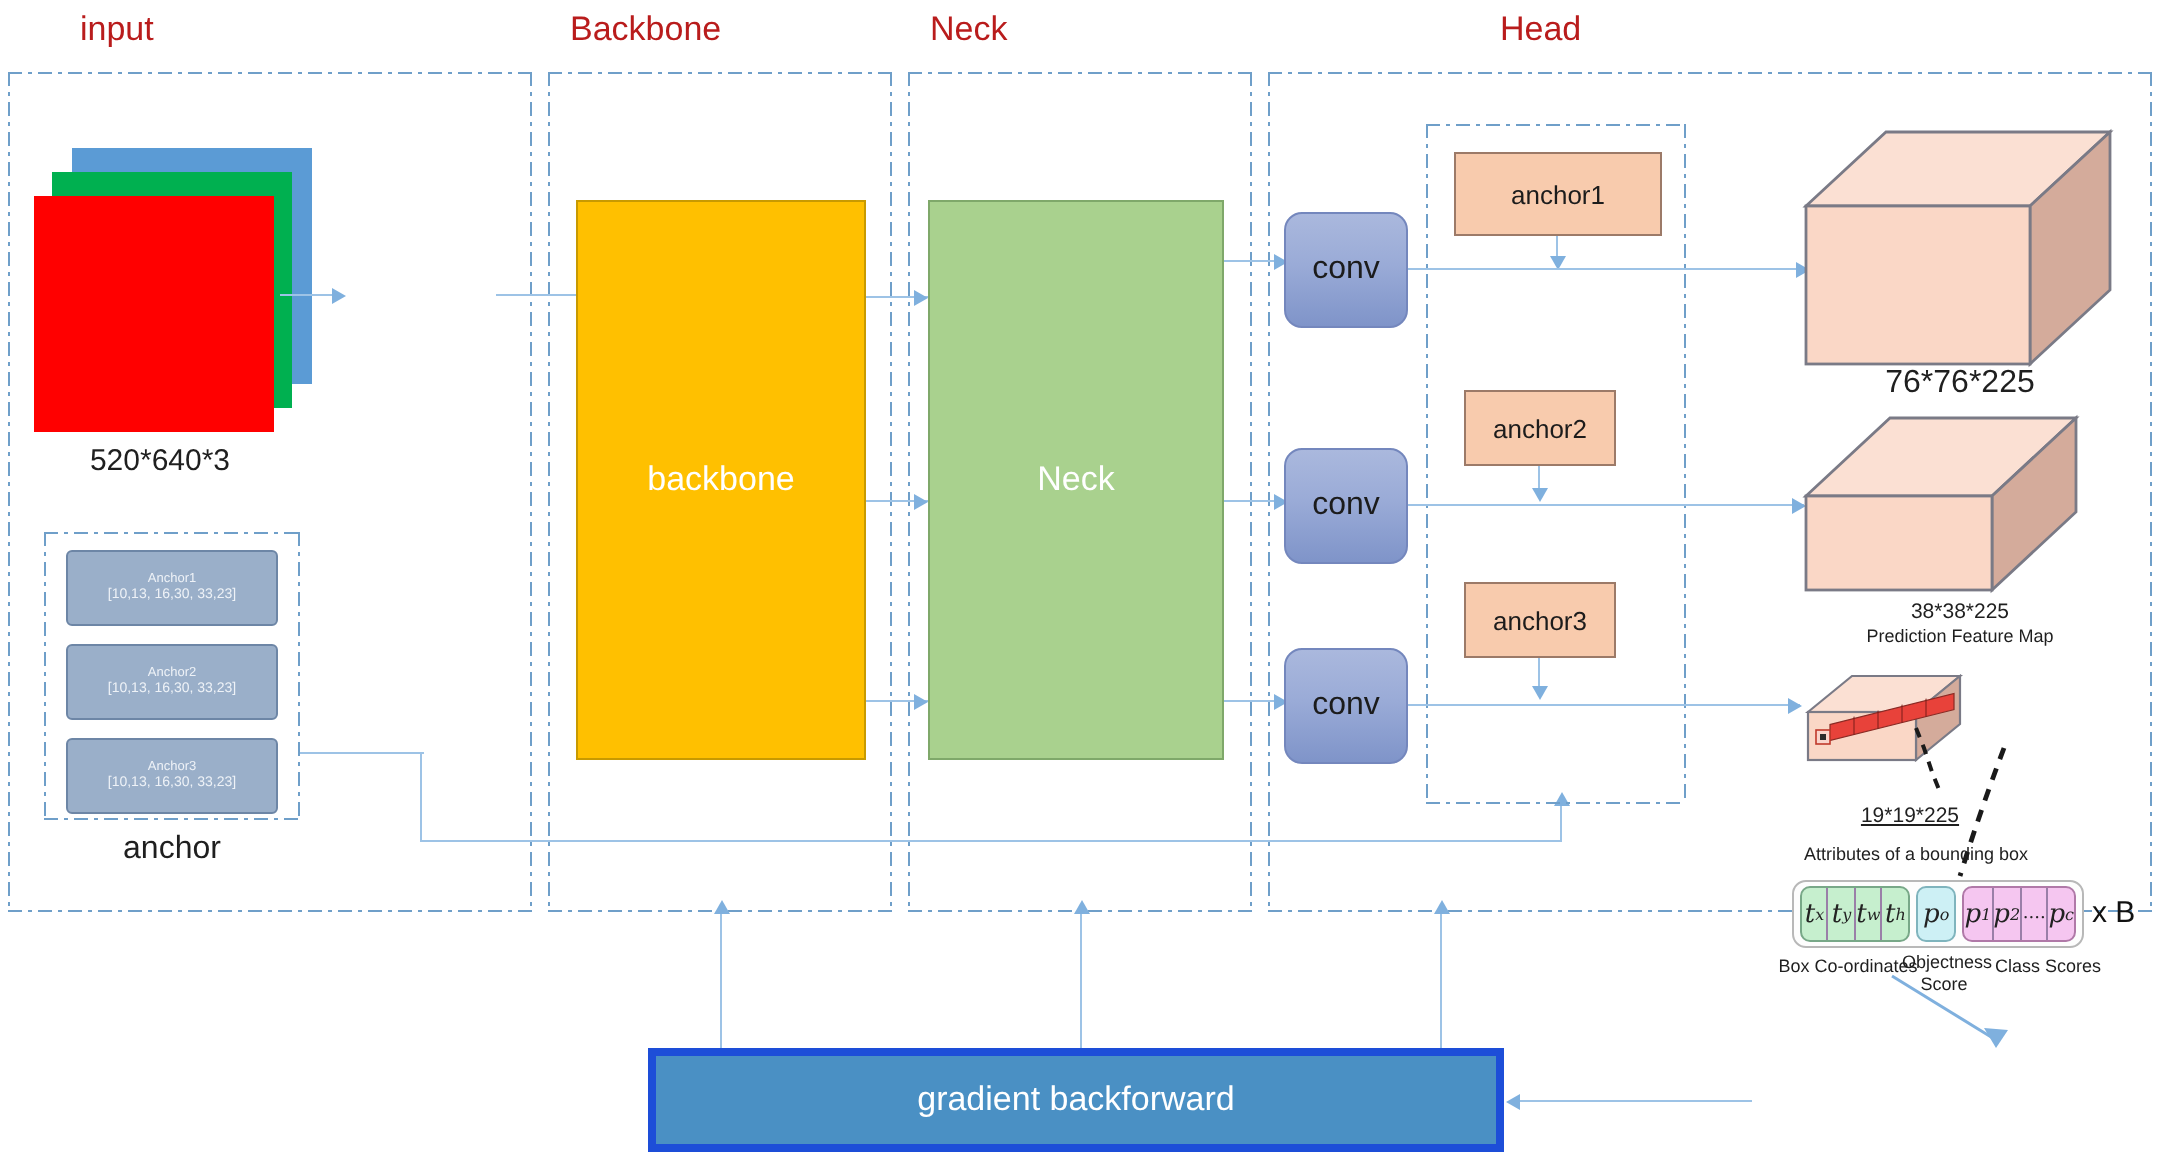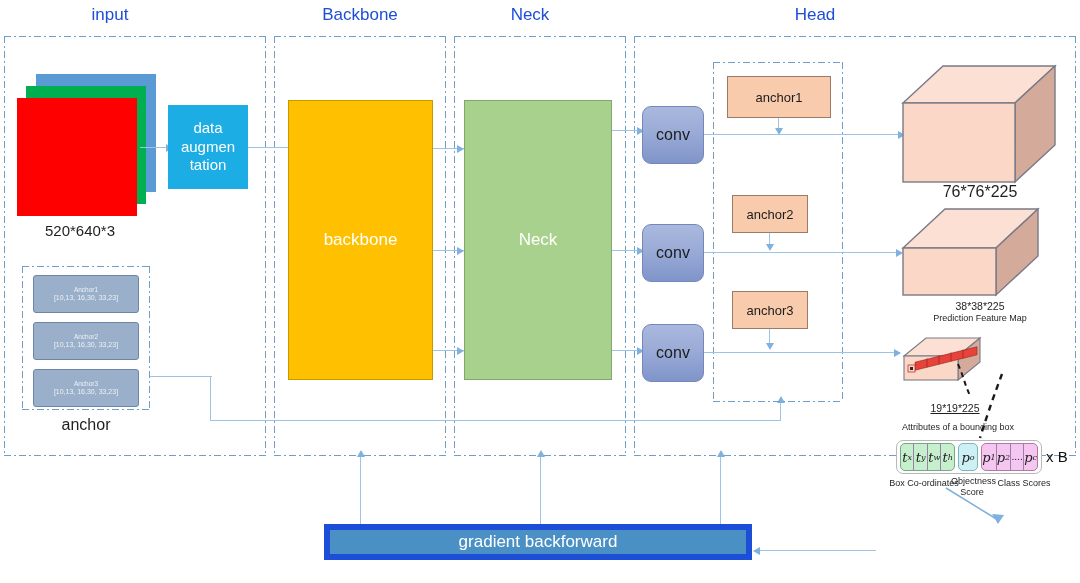--- a/index.html
+++ b/index.html
@@ -1,19 +1,19 @@
 <!DOCTYPE html>
 <html><head>
 <meta charset="utf-8">
 <style>
   html,body{margin:0;padding:0;background:#ffffff;}
   body{font-family:"Liberation Sans","DejaVu Sans",sans-serif;}
   #canvas{position:relative;width:1080px;height:583px;overflow:hidden;background:#fff;}
   .abs{position:absolute;box-sizing:border-box;}
-  .sect-title{font-size:17px;color:#1d4ed8;text-align:center;white-space:nowrap;}
+  .sect-title{font-size:17px;color:#b91c1c;text-align:left;white-space:nowrap;}
   .dashdot{
     background-image:
       repeating-linear-gradient(to right,#6f9fc9 0 7px,transparent 7px 10px,#6f9fc9 10px 12px,transparent 12px 15px),
       repeating-linear-gradient(to right,#6f9fc9 0 7px,transparent 7px 10px,#6f9fc9 10px 12px,transparent 12px 15px),
       repeating-linear-gradient(to bottom,#6f9fc9 0 7px,transparent 7px 10px,#6f9fc9 10px 12px,transparent 12px 15px),
       repeating-linear-gradient(to bottom,#6f9fc9 0 7px,transparent 7px 10px,#6f9fc9 10px 12px,transparent 12px 15px);
     background-size:100% 1.3px,100% 1.3px,1.3px 100%,1.3px 100%;
     background-position:0 0,0 100%,0 0,100% 0;
     background-repeat:no-repeat;
   }
@@ -73,25 +73,20 @@
   <div class="abs dashdot" style="left:634px;top:36px;width:442px;height:420px;"></div>
 
   <div class="abs plate" style="left:36px;top:74px;width:120px;height:118px;background:#5B9BD5;"></div>
   <div class="abs plate" style="left:26px;top:86px;width:120px;height:118px;background:#00B050;"></div>
   <div class="abs plate" style="left:17px;top:98px;width:120px;height:118px;background:#FF0000;"></div>
   <div class="abs cap" style="left:10px;top:222px;width:140px;font-size:15px;">520*640*3</div>
 
   <div class="abs hline" style="left:140px;top:147px;width:28px;"></div>
   <div class="arrowR" style="left:166px;top:143.5px;"></div>
 
-  <div class="abs" style="left:168px;top:105px;width:80px;height:84px;background:#1CADE4;display:flex;flex-direction:column;align-items:center;justify-content:center;color:#fff;font-size:15px;line-height:1.25;">
-    <span>data</span>
-    <span>augmen</span>
-    <span>tation</span>
-  </div>
 
   <div class="abs hline" style="left:248px;top:147px;width:50px;"></div>
   <div class="arrowR" style="left:291px;top:143.5px;"></div>
 
   <div class="abs dashdot" style="left:22px;top:266px;width:128px;height:144px;"></div>
   <div class="abs anchorSml" style="left:33px;top:275px;width:106px;height:38px;">
     <span class="t1">Anchor1</span>
     <span class="t2">[10,13, 16,30, 33,23]</span>
   </div>
   <div class="abs anchorSml" style="left:33px;top:322px;width:106px;height:38px;">
@@ -221,21 +216,21 @@
       <div class="attrcell" style="width:25%;font-style:normal;font-size:9px;">....</div>
       <div class="attrcell" style="width:25%;">p<sub>c</sub></div>
     </div>
   </div>
   <div class="abs" style="left:1046px;top:448px;font-size:15px;color:#111;">x B</div>
   <div class="abs capsm" style="left:888px;top:478px;width:72px;line-height:1.2;white-space:normal;">Box Co-ordinates</div>
 
   <div class="abs capsm" style="left:951px;top:476px;width:42px;line-height:1.25;white-space:normal;">Objectness Score</div>
   <div class="abs capsm" style="left:992px;top:478px;width:64px;line-height:1.2;white-space:normal;">Class Scores</div>
 
-  <div class="abs blockbox" style="left:324px;top:524px;width:428px;height:36px;background:#4A90C4;border:6px solid #1d4ed8;font-size:17px;">
+  <div class="abs blockbox" style="left:324px;top:524px;width:428px;height:52px;background:#4A90C4;border:4px solid #1d4ed8;font-size:17px;">
     <span>gradient backforward</span>
   </div>
 
   <div class="abs hline" style="left:760px;top:550px;width:116px;"></div>
   <div class="arrowL" style="left:753px;top:546.5px;"></div>
 
   <svg class="abs" style="left:940px;top:486px;width:90px;height:42px;" viewBox="0 0 90 42">
     <line x1="6" y1="2" x2="58" y2="34" stroke="#7fb0de" stroke-width="1.5"></line>
     <polygon points="58,38 52,28 64,29" fill="#7fb0de"></polygon>
   </svg>

